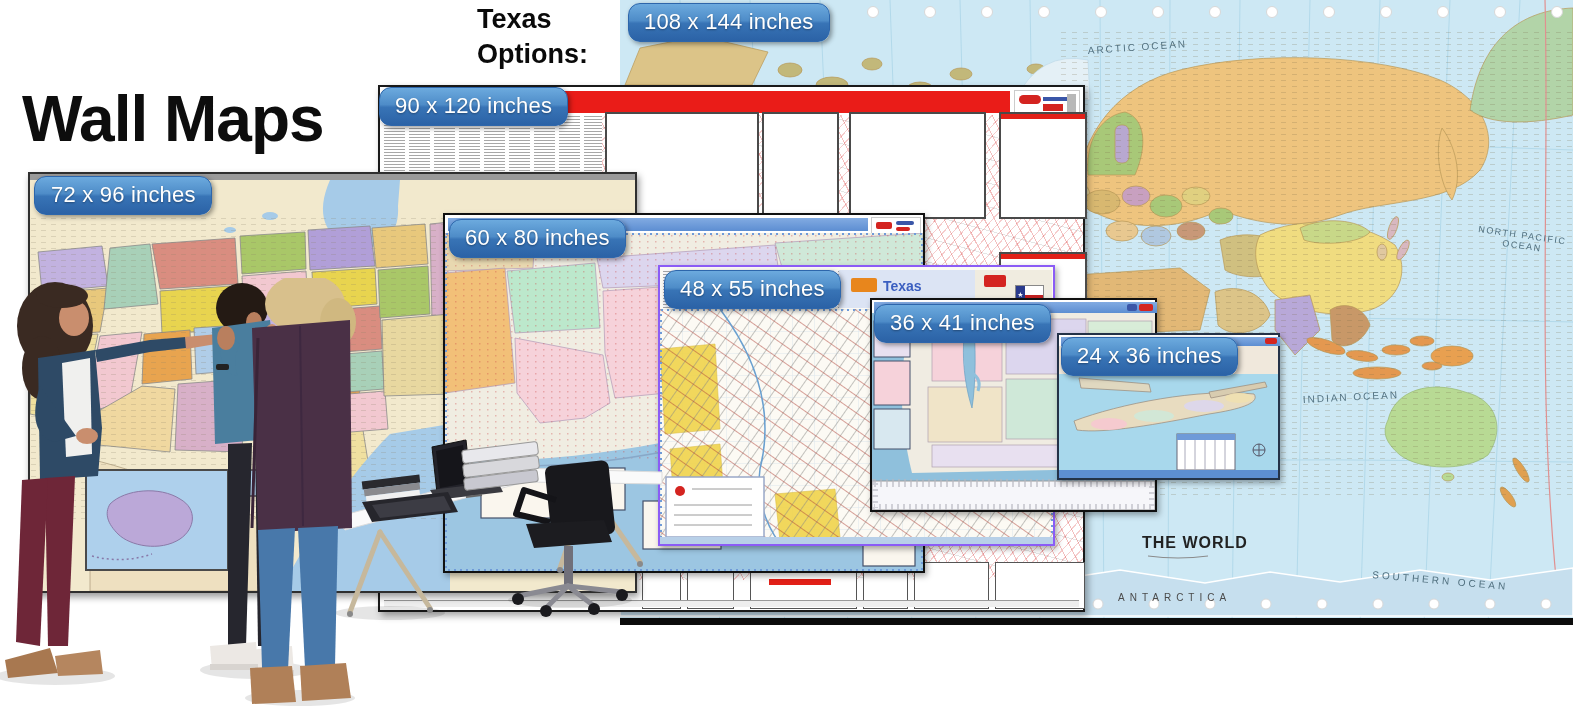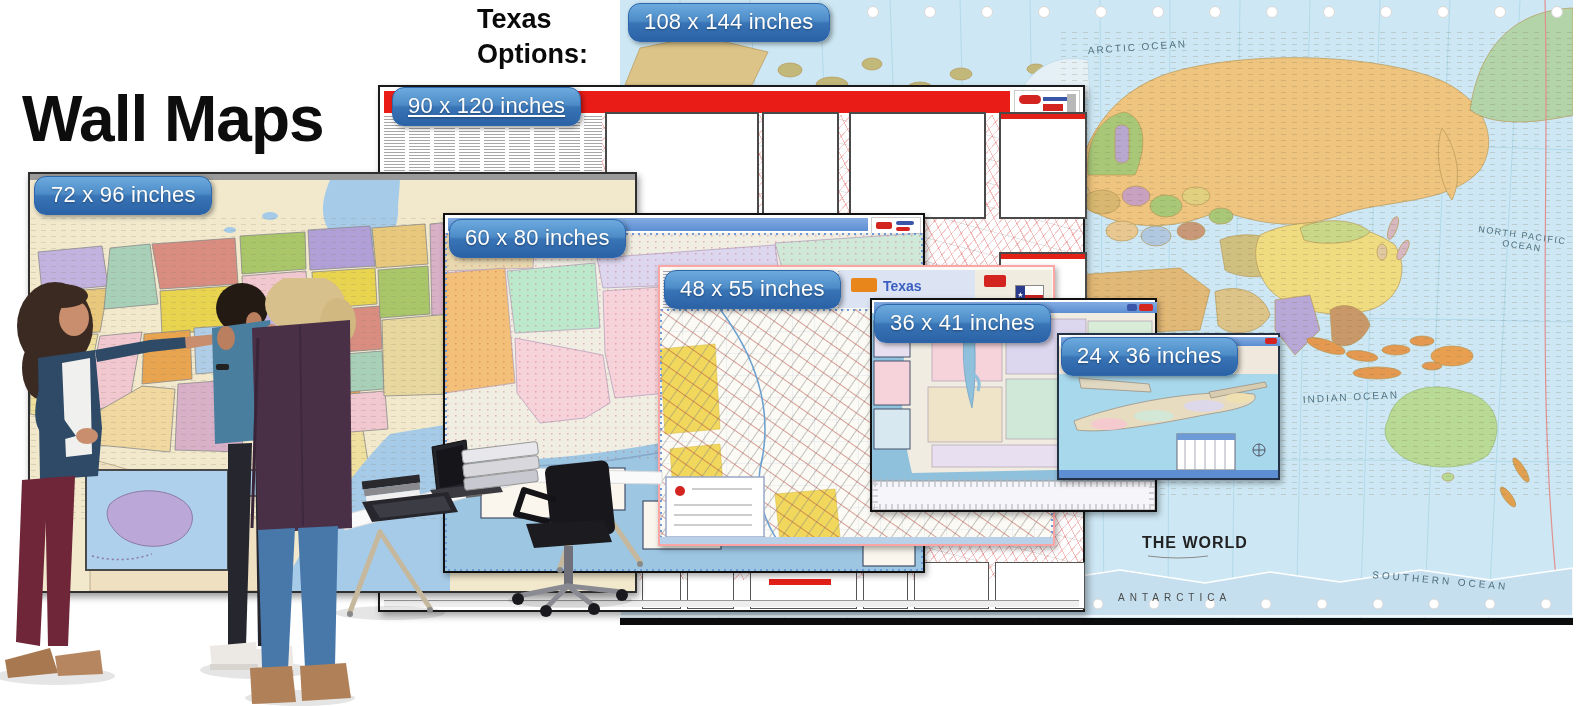--- a/index.html
+++ b/index.html
@@ -43,21 +43,21 @@
   .inset90{position:absolute;top:25px;height:103px;background:#fff;border:2px solid #4a4a4a;}
   .insetB{position:absolute;top:475px;height:45px;background:#fff;border:1px solid #555;}
   .redbar{position:absolute;background:#e22018;}
   .scalestrip{left:4px;right:4px;bottom:3px;height:6px;background:#eeeeee;border-top:1px solid #999;}
   
   .m72{left:28px;top:172px;width:609px;height:421px;background:#f2e9cd;
        border:2px solid #2f2f2f;box-shadow:2px 4px 7px rgba(0,0,0,.4);}
   .m60{left:443px;top:213px;width:482px;height:360px;background:#fff;
        border:2px solid #101010;box-shadow:2px 3px 6px rgba(0,0,0,.35);}
   .m48{left:658px;top:265px;width:397px;height:281px;background:#fcfaf4;
-       border:2px solid #fca5a5;box-shadow:2px 3px 6px rgba(0,0,0,.35);}
+       border:2px solid #8b5cf6;box-shadow:2px 3px 6px rgba(0,0,0,.35);}
   .m36{left:870px;top:298px;width:287px;height:214px;background:#fff;
        border:2px solid #101010;box-shadow:2px 3px 6px rgba(0,0,0,.35);}
   .m24{left:1057px;top:333px;width:223px;height:147px;background:#fff;
        border:2px solid #243248;box-shadow:2px 3px 6px rgba(0,0,0,.35);}
   .banner-blue{background:linear-gradient(180deg,#82abe2,#5d8ed2);}
   .banner60{left:3px;top:3px;width:420px;height:13px;}
   .logo60{left:426px;top:2px;width:48px;height:16px;background:#fff;border:1px solid #ccc;}
   .minilogo{position:absolute;border-radius:2px;}
   .hdr48{left:3px;top:3px;width:389px;height:38px;background:#f0ece0;}
   .cols48{left:0;top:0;width:176px;height:38px;background-color:#f6f6fa;}
@@ -555,20 +555,20 @@
         <circle cx="546" cy="333" r="6" fill="#1a1a1e"></circle>
       <circle cx="594" cy="331" r="6" fill="#1a1a1e"></circle>
         <circle cx="622" cy="317" r="6" fill="#1a1a1e"></circle>
     </g>
   </svg>
 
   <div class="wallmaps-title">Wall Maps</div>
   <div class="size-options">Texas Options:</div>
 
   <div class="chip" style="left:628px;top:3px;">108 x 144 inches</div>
-  <div class="chip" style="left:392px;top:87px;text-decoration:underline;">90 x 120 inches</div>
+  <div class="chip" style="left:379px;top:87px;">90 x 120 inches</div>
   <div class="chip" style="left:34px;top:176px;padding-left:16px;">72 x 96 inches</div>
   <div class="chip" style="left:449px;top:219px;">60 x 80 inches</div>
   <div class="chip" style="left:664px;top:270px;">48 x 55 inches</div>
   <div class="chip" style="left:874px;top:304px;">36 x 41 inches</div>
   <div class="chip" style="left:1061px;top:337px;">24 x 36 inches</div>
 
 </div>
 
 </body></html>

